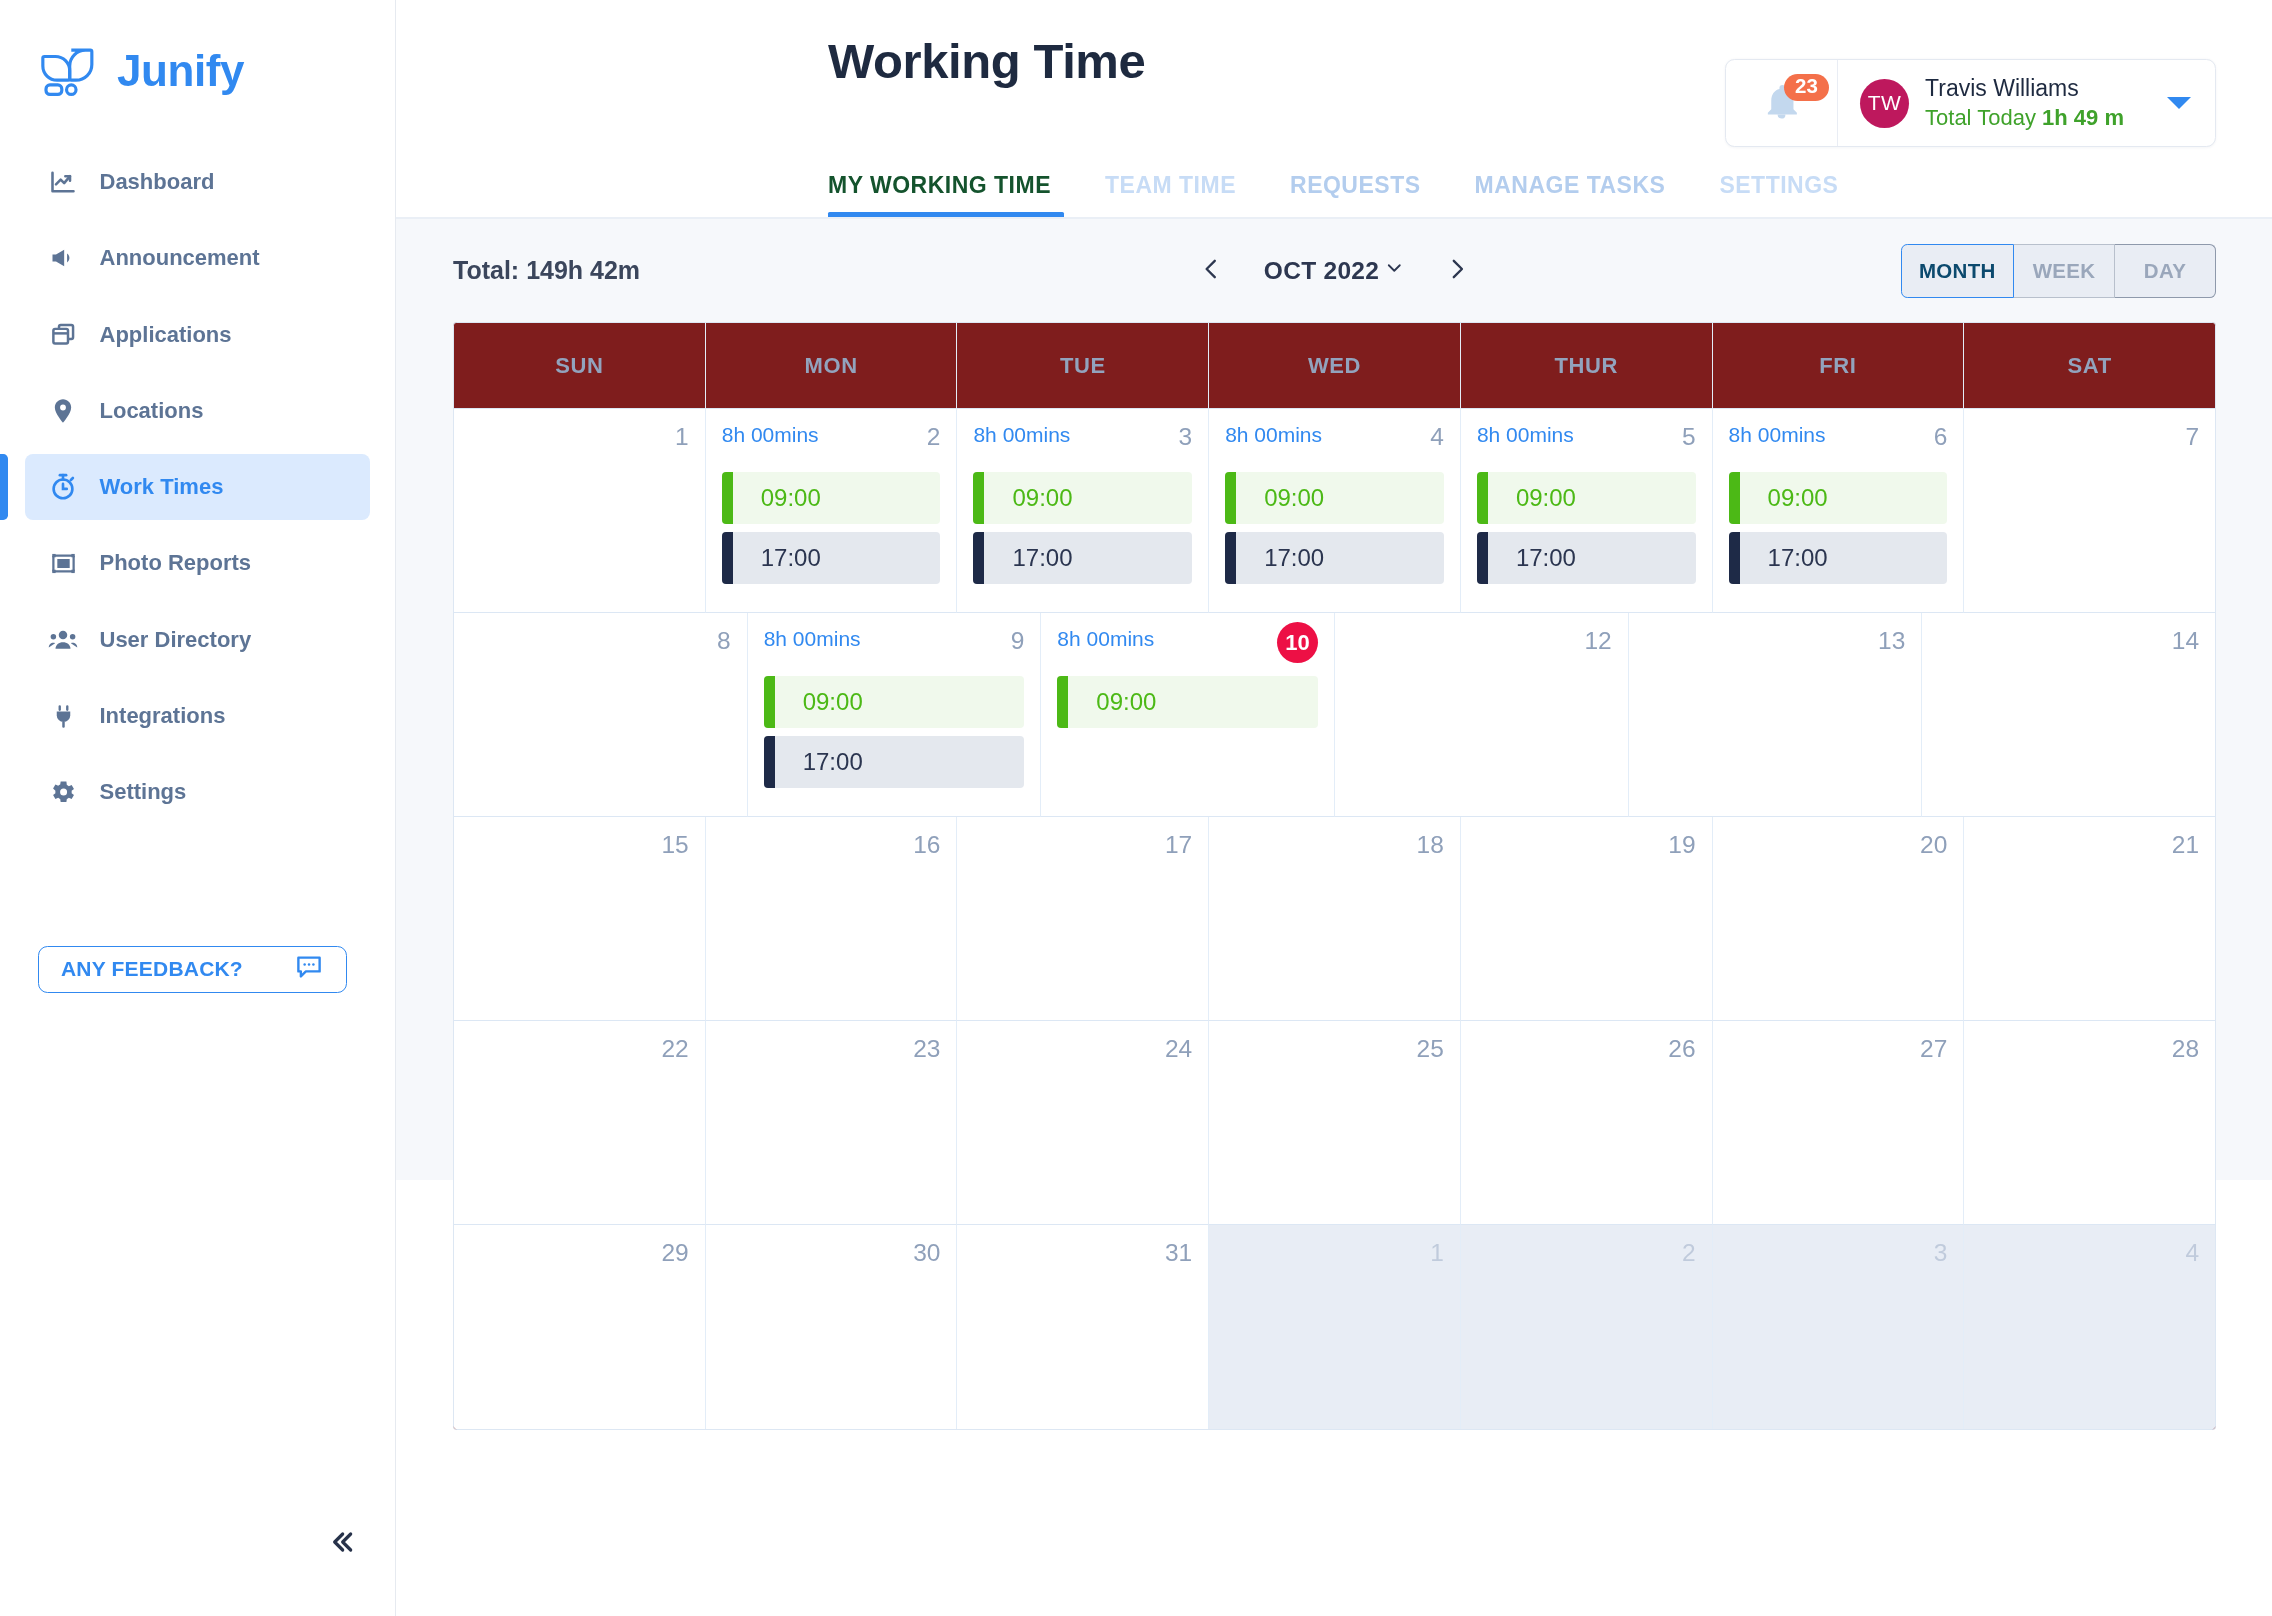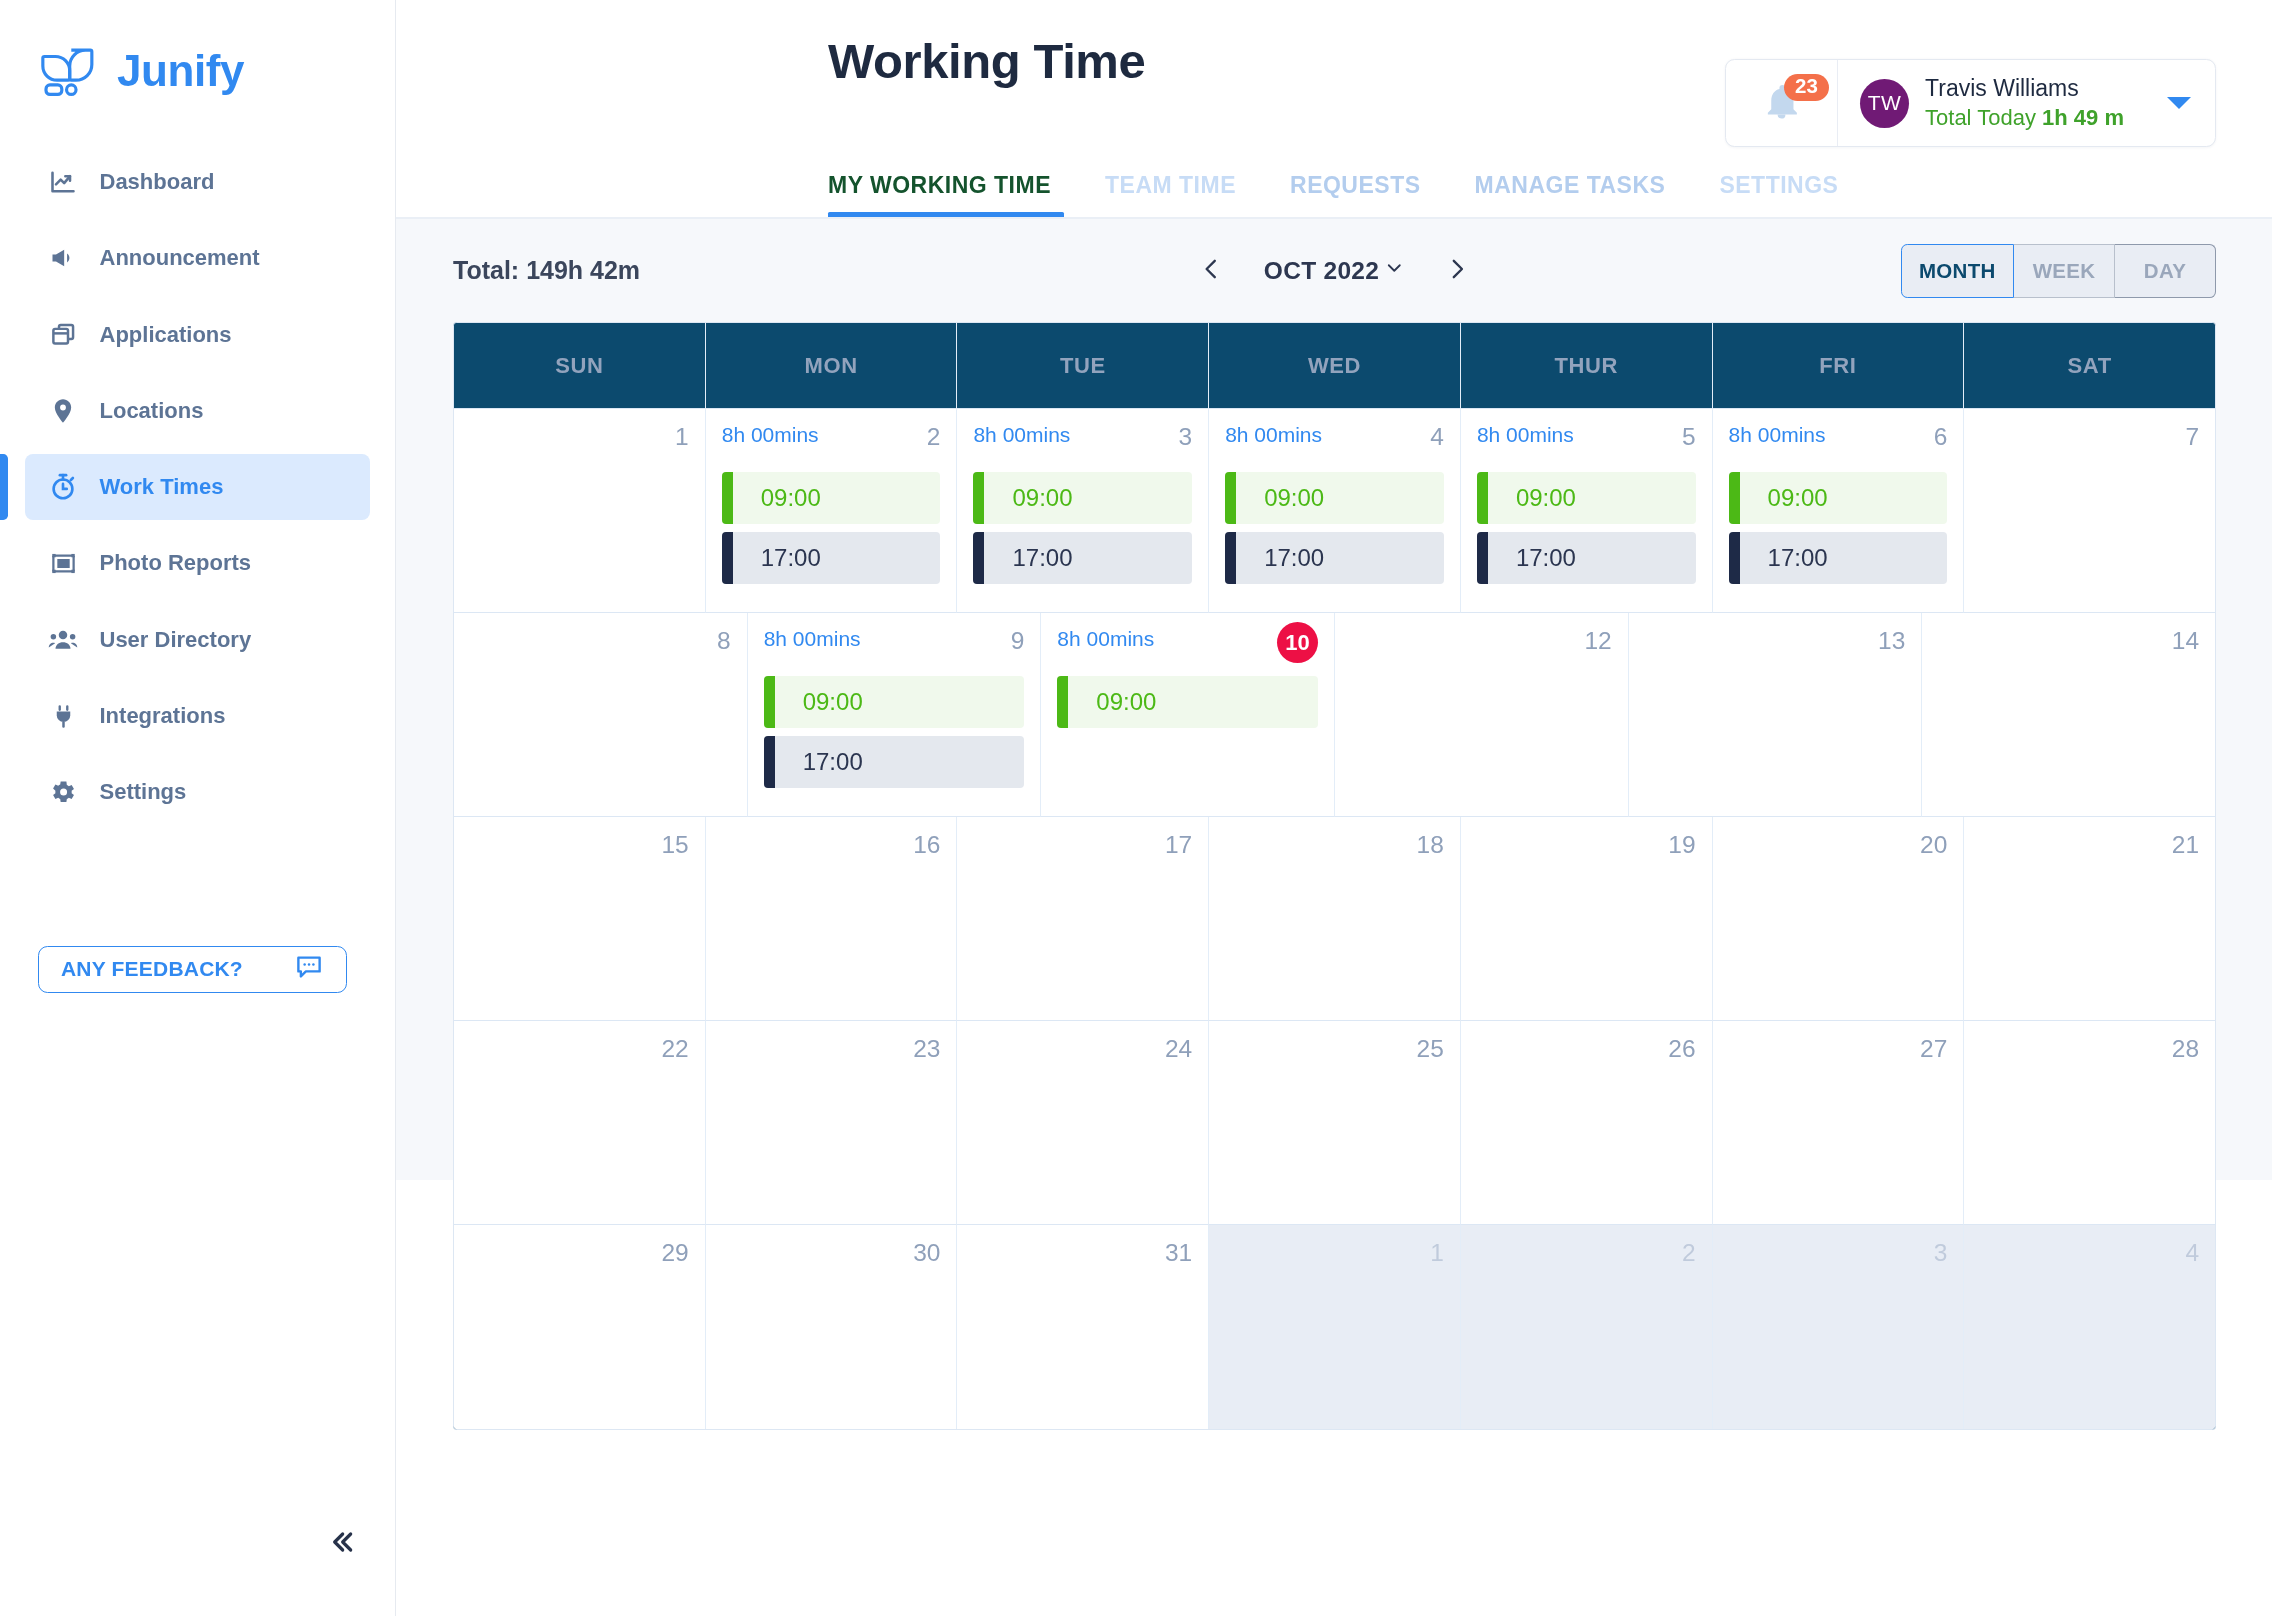--- a/index.html
+++ b/index.html
@@ -99,21 +99,21 @@
   .bell-badge {
     position: absolute; top: 14px; left: 58px;
     background: #f4704a; color: #fff;
     font-size: 20.5px; font-weight: 600;
     border-radius: 16px; padding: 2.4px 11px 4px 11px;
     line-height: 1;
   }
   .user-cell { display: flex; align-items: center; gap: 16px; padding: 0 24px 0 22px; }
   .avatar {
     width: 49px; height: 49px; border-radius: 50%;
-    background: #701a75; color: #fff;
+    background: #be185d; color: #fff;
     font-size: 21px; font-weight: 500;
     display: flex; align-items: center; justify-content: center;
     flex: 0 0 49px; letter-spacing: 0.4px;
   }
   .user-lines { display: flex; flex-direction: column; gap: 3.2px; }
   .user-name { font-size: 23px; color: #1e2a40; font-weight: 400; }
   .user-total { font-size: 22px; color: #3fa22b; }
   .user-total b { font-weight: 700; }
   .caret {
     width: 0; height: 0;
@@ -177,21 +177,21 @@
   }
   .vt-btn:first-child {
     border: 1.6px solid #3189f0; color: #0c4a6e;
     border-radius: 6.3px 0 0 6.3px;
     text-align: center;
   }
   .vt-btn:last-child { border-radius: 0 6.3px 6.3px 0; border-color: #8e99ab; }
 
   
   .calendar {
-    background: #0c4a6e;
+    background: #7f1d1d;
     border: 0.8px solid #dde7f3;
     border-radius: 3.2px;
     overflow: hidden;
   }
   .cal-row { display: flex; }
   .cal-head-cell {
     flex: 1 1 0; height: 86px;
     display: flex; align-items: center; justify-content: center;
     font-size: 22px; font-weight: 700; letter-spacing: 0.6px;
     color: #92a3bd;

